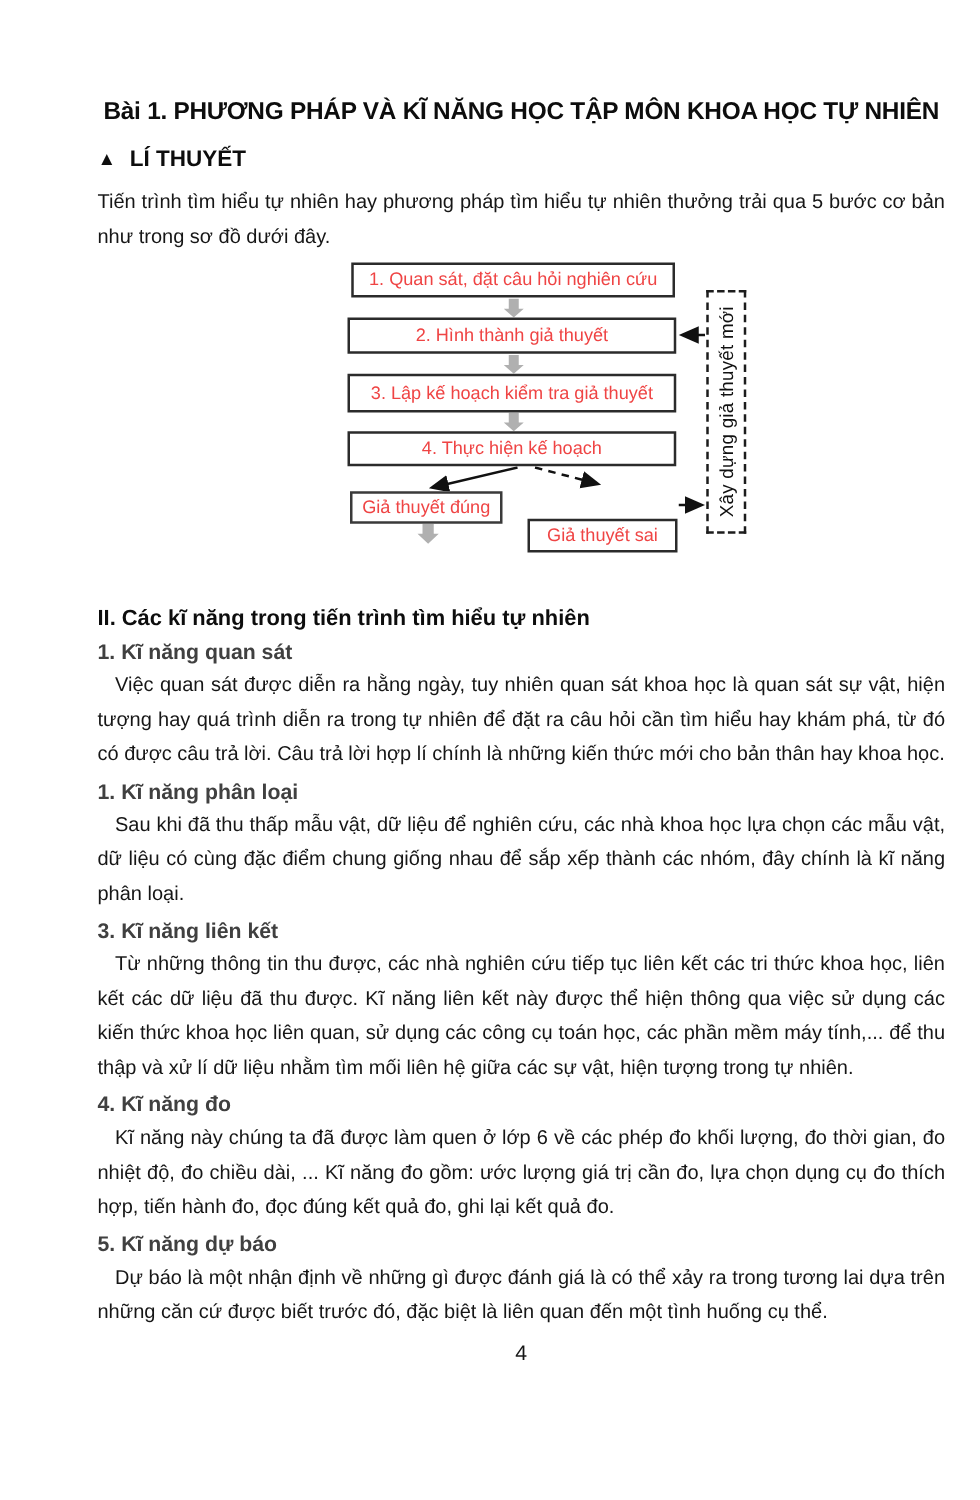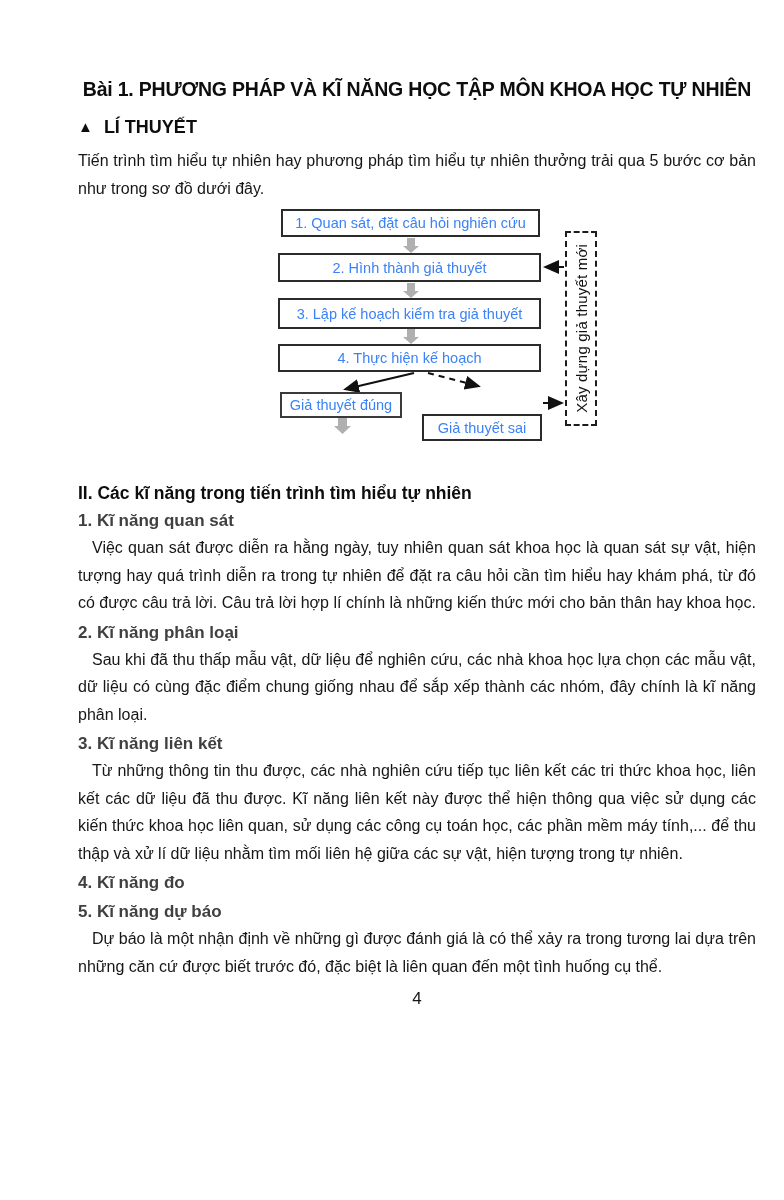--- a/index.html
+++ b/index.html
@@ -43,21 +43,21 @@
   
   .flowchart{
     position:relative;
     width:698px;height:262px;
     margin-top:4px;
   }
   .fbox{
     position:absolute;box-sizing:border-box;
     border:2px solid #2b2b2b;background:#fff;
     display:flex;align-items:center;justify-content:center;
-    font-size:14.5px;color:#3b82f6;white-space:nowrap;
+    font-size:14.5px;color:#ef4444;white-space:nowrap;
   }
   .b1{left:203px;top:3px;width:259px;height:28px;}
   .b2{left:200px;top:47px;width:263px;height:29px;}
   .b3{left:200px;top:92px;width:263px;height:31px;}
   .b4{left:200px;top:138px;width:263px;height:28px;}
   .bt{left:202px;top:186px;width:122px;height:26px;border-color:#3a3a3a;}
   .bf{left:344px;top:183px;width:120px;height:27px;margin-top:25px;}
   .b5{left:202px;top:228px;width:265px;height:28px;}
   .sidebox{
     position:absolute;box-sizing:border-box;
@@ -123,25 +123,26 @@
     <div class="sidebox">
       <span class="vtext">Xây dựng giả thuyết mới</span>
     </div>
   </div>
 
   <h3 class="sec sec2">II. Các kĩ năng trong tiến trình tìm hiểu tự nhiên</h3>
 
   <h4 class="skill-title">1. Kĩ năng quan sát</h4>
   <p class="body skill">Việc quan sát được diễn ra hằng ngày, tuy nhiên quan sát khoa học là quan sát sự vật, hiện tượng hay quá trình diễn ra trong tự nhiên để đặt ra câu hỏi cần tìm hiểu hay khám phá, từ đó có được câu trả lời. Câu trả lời hợp lí chính là những kiến thức mới cho bản thân hay khoa học.</p>
 
-  <h4 class="skill-title">2. Kĩ năng phân loại</h4>
+  <h4 class="skill-title">1. Kĩ năng phân loại</h4>
   <p class="body skill">Sau khi đã thu thấp mẫu vật, dữ liệu để nghiên cứu, các nhà khoa học lựa chọn các mẫu vật, dữ liệu có cùng đặc điểm chung giống nhau để sắp xếp thành các nhóm, đây chính là kĩ năng phân loại.</p>
 
   <h4 class="skill-title">3. Kĩ năng liên kết</h4>
   <p class="body skill">Từ những thông tin thu được, các nhà nghiên cứu tiếp tục liên kết các tri thức khoa học, liên kết các dữ liệu đã thu được. Kĩ năng liên kết này được thể hiện thông qua việc sử dụng các kiến thức khoa học liên quan, sử dụng các công cụ toán học, các phần mềm máy tính,... để thu thập và xử lí dữ liệu nhằm tìm mối liên hệ giữa các sự vật, hiện tượng trong tự nhiên.</p>
 
   <h4 class="skill-title">4. Kĩ năng đo</h4>
+  <p class="body skill">Kĩ năng này chúng ta đã được làm quen ở lớp 6 về các phép đo khối lượng, đo thời gian, đo nhiệt độ, đo chiều dài, ... Kĩ năng đo gồm: ước lượng giá trị cần đo, lựa chọn dụng cụ đo thích hợp, tiến hành đo, đọc đúng kết quả đo, ghi lại kết quả đo.</p>
 
   <h4 class="skill-title">5. Kĩ năng dự báo</h4>
   <p class="body skill">Dự báo là một nhận định về những gì được đánh giá là có thể xảy ra trong tương lai dựa trên những căn cứ được biết trước đó, đặc biệt là liên quan đến một tình huống cụ thể.</p>
 
   <div class="pageno">4</div>
 </div>
 
 </body></html>

